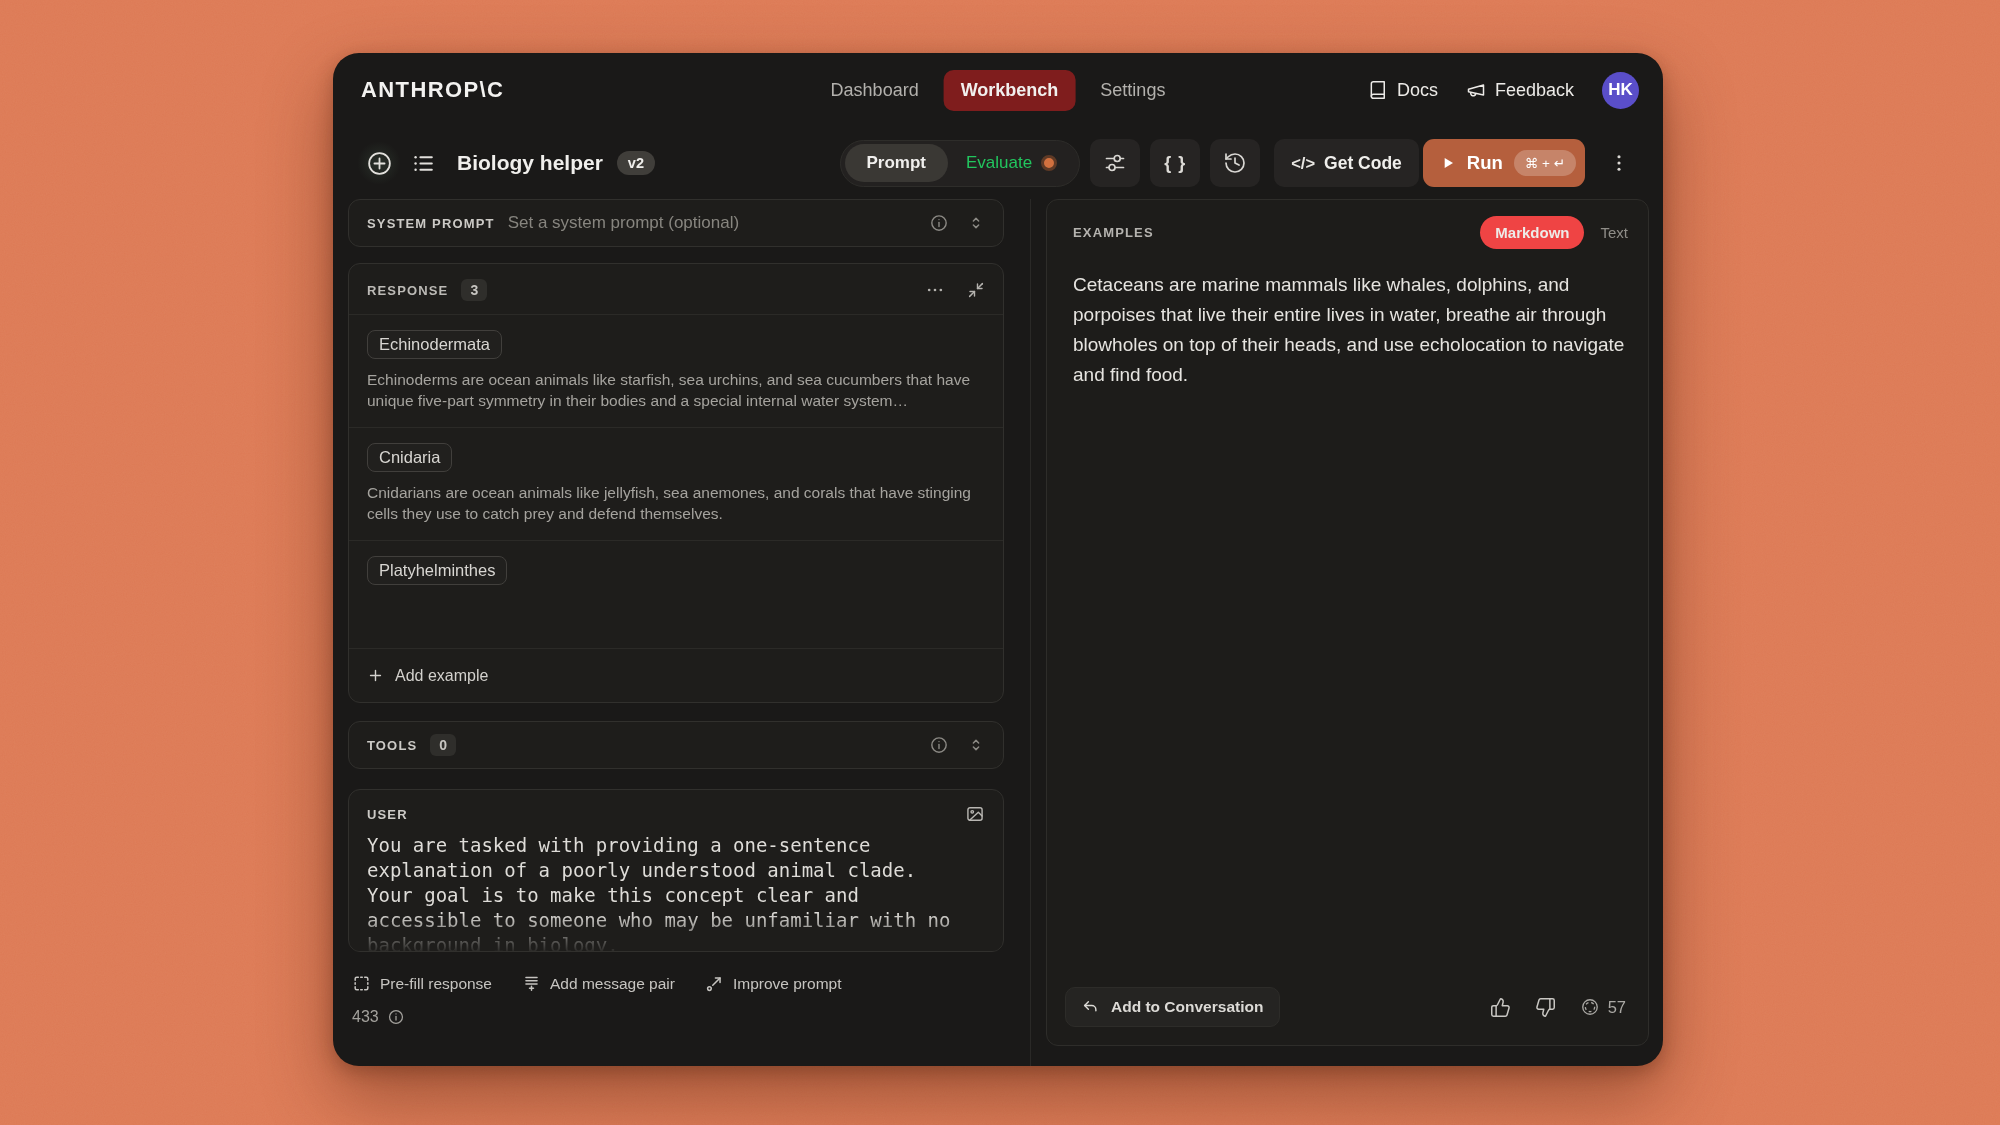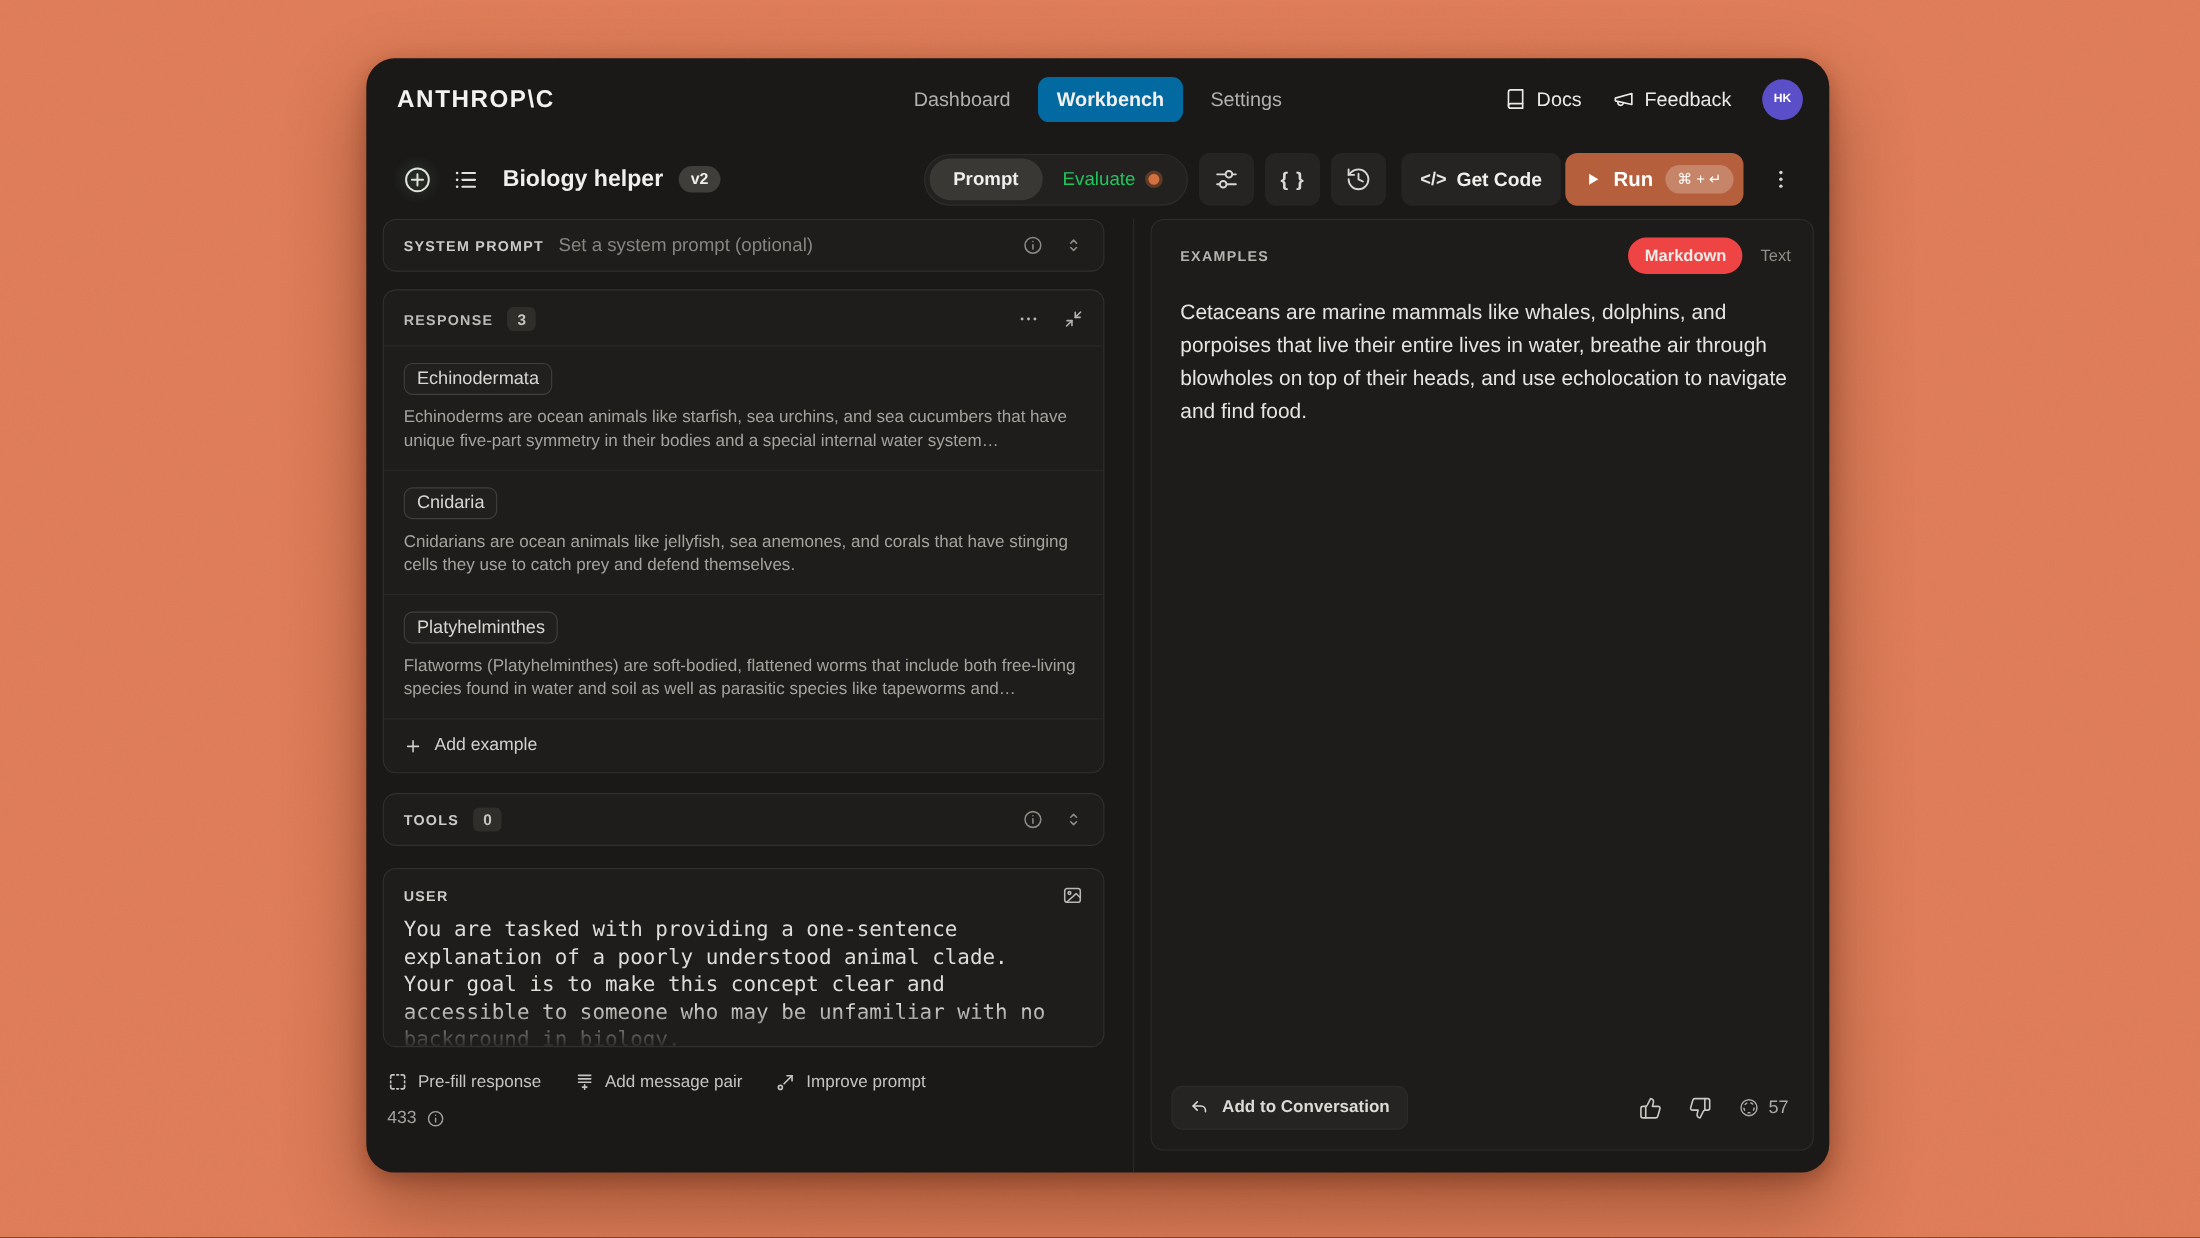--- a/index.html
+++ b/index.html
@@ -18,24 +18,24 @@
     background:#1a1918; border-radius:26px; color:#e7e5e1;
     box-shadow:0 30px 70px rgba(80,30,12,.45), 0 6px 18px rgba(80,30,12,.32);
     display:flex; flex-direction:column; overflow:hidden;
   }
 
   
   .topnav { height:74px; flex:0 0 auto; display:flex; align-items:center; padding:0 24px 0 28px; position:relative; }
   .logo { font-size:22px; font-weight:700; letter-spacing:1.4px; color:#f3f2f0; }
   .nav-center { position:absolute; left:50%; top:0; height:100%; transform:translateX(-50%); display:flex; align-items:center; gap:8px; }
   .nav-item { font-size:18px; color:#b3b1ad; padding:10px 17px; border-radius:10px; cursor:pointer; white-space:nowrap; }
-  .nav-item.active { background:#0369a1; color:#f1f0ee; font-weight:600; }
+  .nav-item.active { background:#7f1d1d; color:#f1f0ee; font-weight:600; }
   .nav-right { margin-left:auto; display:flex; align-items:center; gap:28px; }
   .nav-link { display:flex; gap:9px; align-items:center; font-size:18px; font-weight:500; color:#eceae7; background:none; border:none; cursor:pointer; }
-  .avatar { width:37px; height:37px; border-radius:50%; background:#5a4ec9; display:flex; align-items:center; justify-content:center; font-size:11px; font-weight:700; color:#fff; cursor:pointer; }
+  .avatar { width:37px; height:37px; border-radius:50%; background:#5a4ec9; display:flex; align-items:center; justify-content:center; font-size:17px; font-weight:700; color:#fff; cursor:pointer; }
 
   
   .toolbar { height:72px; flex:0 0 auto; display:flex; align-items:center; padding:0 22px 0 24px; }
   .icon-ghost { width:44px; height:44px; border:none; background:none; color:#e2e0dc; display:flex; align-items:center; justify-content:center; border-radius:50%; cursor:pointer; flex:0 0 auto; }
   .glow { background:radial-gradient(circle, rgba(120,170,130,.16) 0%, rgba(120,170,130,0) 70%); }
   .wb-title { font-size:21px; font-weight:600; color:#f0efec; margin:0 0 0 12px; white-space:nowrap; }
   .version-badge { margin-left:14px; background:#403e3a; color:#f0efec; font-size:14.5px; font-weight:700; border-radius:14px; padding:4px 11px; }
   .spacer { flex:1; }
   .seg { display:flex; align-items:center; background:#232120; border:1px solid #2e2d2a; border-radius:24px; padding:4px; height:47px; }
   .seg-item { border:none; background:none; color:#22c55e; font-size:17px; padding:0 18px; height:38px; border-radius:19px; display:flex; align-items:center; gap:9px; cursor:pointer; font-family:inherit; }
@@ -283,21 +283,20 @@
         <div class="ex-item">
           <span class="tag">Echinodermata</span>
           <div class="ex-desc">Echinoderms are ocean animals like starfish, sea urchins, and sea cucumbers that have unique five-part symmetry in their bodies and a special internal water system…</div>
         </div>
         <div class="ex-item">
           <span class="tag">Cnidaria</span>
           <div class="ex-desc">Cnidarians are ocean animals like jellyfish, sea anemones, and corals that have stinging cells they use to catch prey and defend themselves.</div>
         </div>
         <div class="ex-item">
           <span class="tag">Platyhelminthes</span>
-          <div class="ex-desc">Flatworms (Platyhelminthes) are soft-bodied, flattened worms that include both free-living species found in water and soil as well as parasitic species like tapeworms and…</div>
         </div>
 
         <button class="add-row">
           <span>
               <svg class="ic" width="17" height="17" viewBox="0 0 24 24" fill="none" stroke="currentColor" stroke-width="2" stroke-linecap="round">
                 <path d="M12 5v14M5 12h14"></path>
               </svg>
             </span>
           <span>Add example</span>
         </button>

